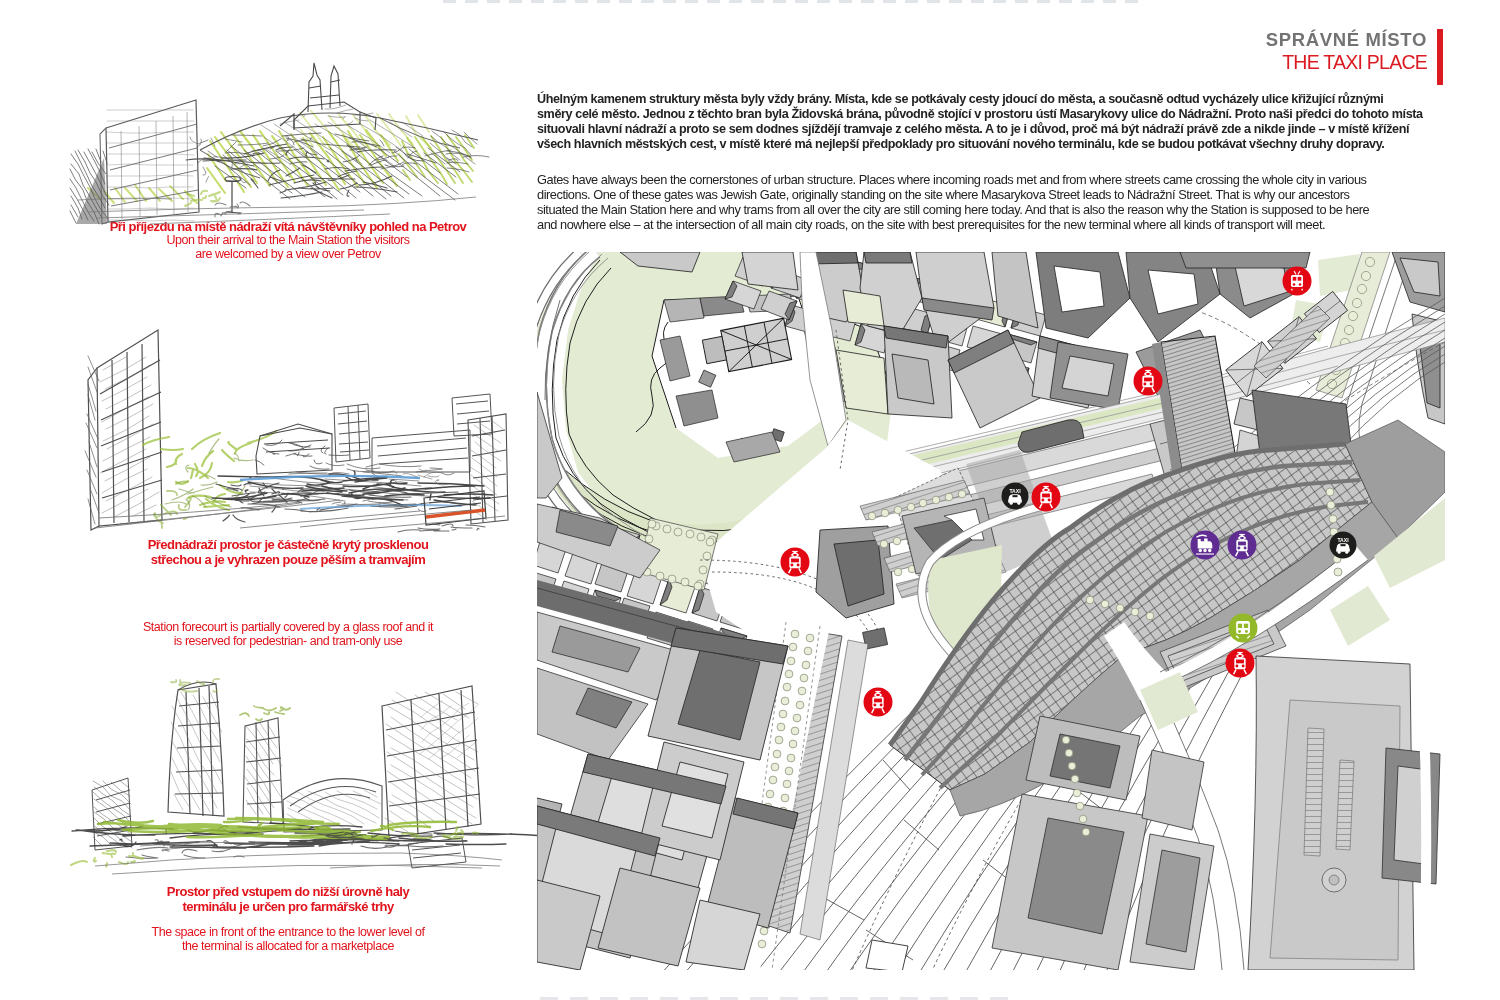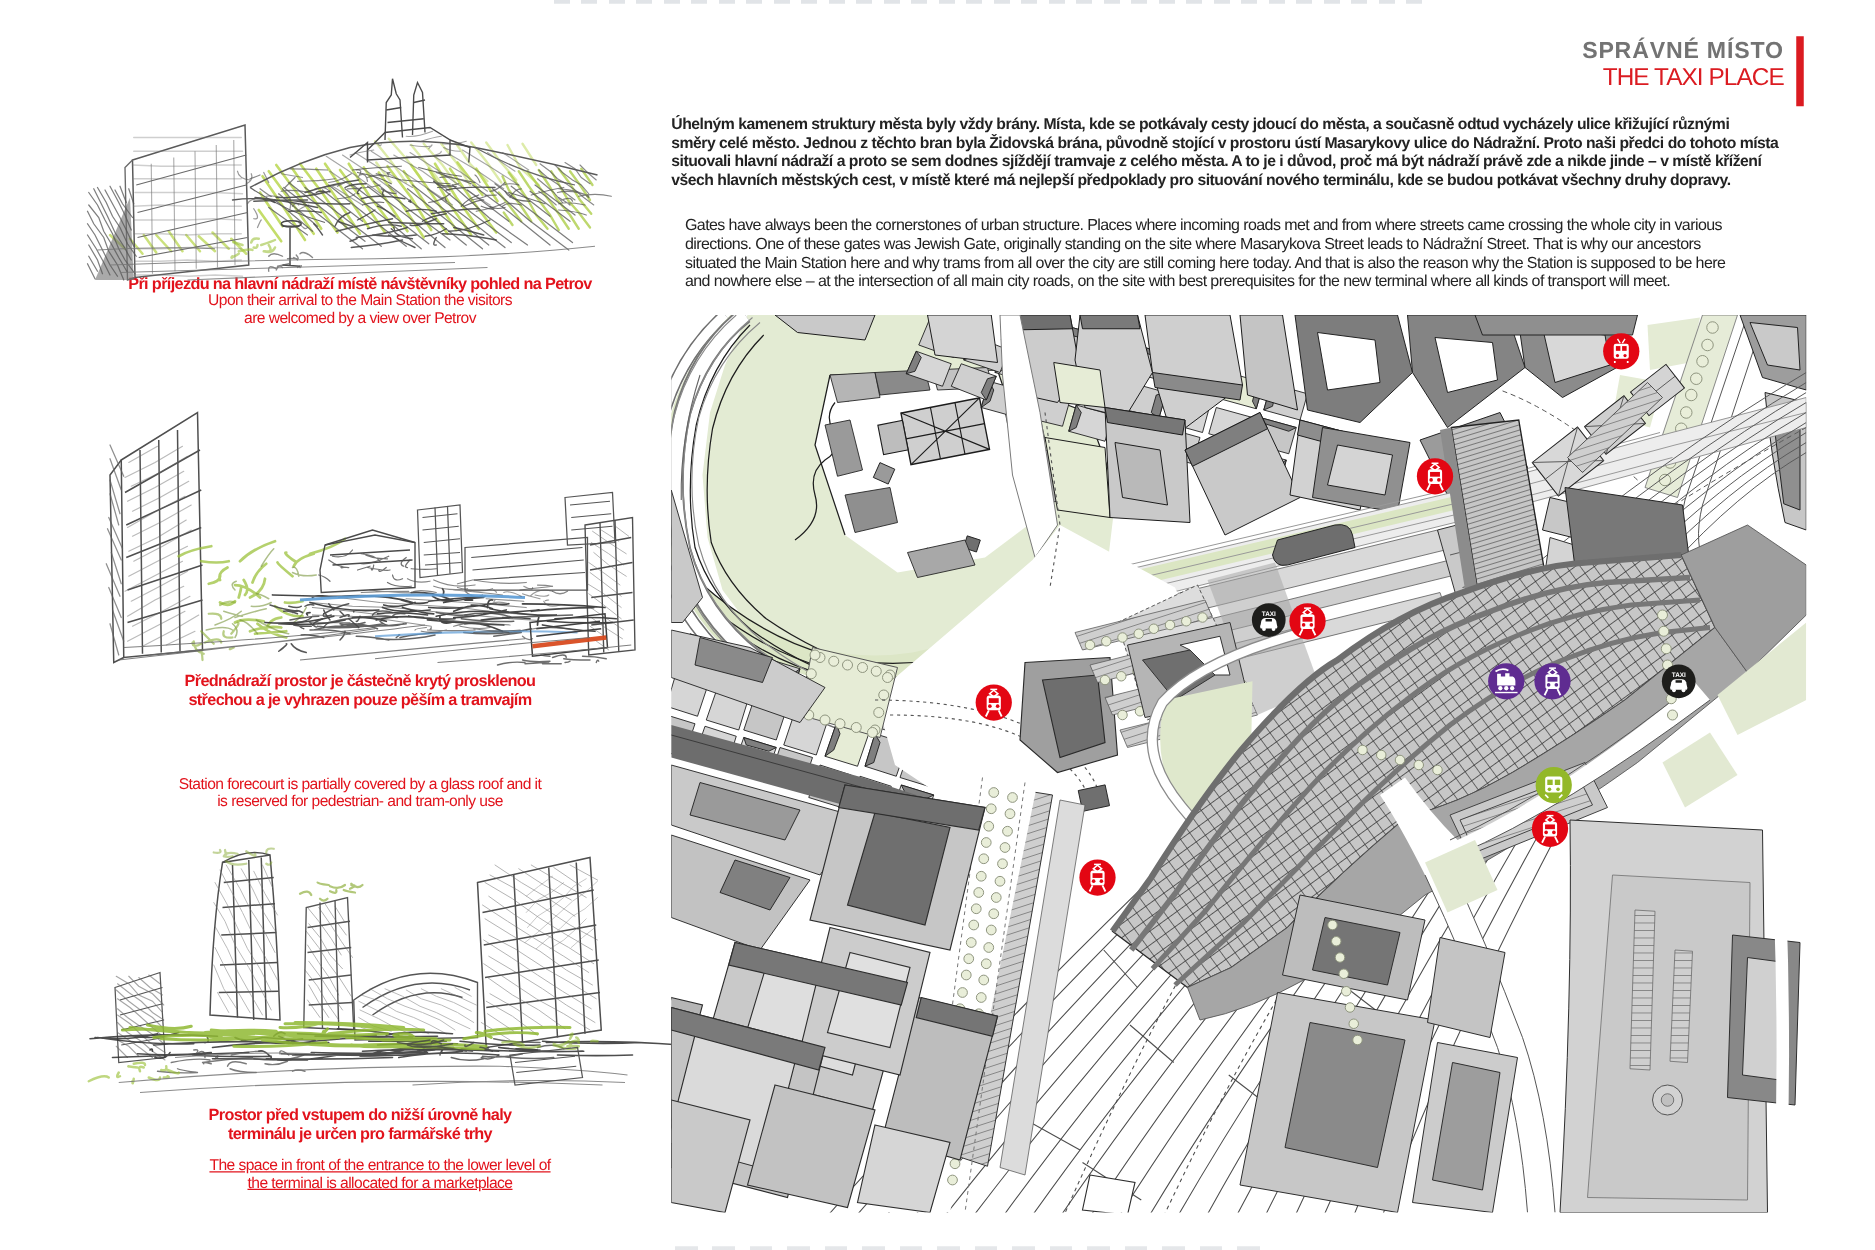--- a/index.html
+++ b/index.html
@@ -2,21 +2,21 @@
 <html><head>
 <meta charset="utf-8">
 <style>
   html,body{margin:0;padding:0;background:#fff;}
   body{width:1500px;height:1000px;position:relative;overflow:hidden;
        font-family:"Liberation Sans", sans-serif;}
   .abs{position:absolute;}
   .title1{font-weight:bold;font-size:18.5px;letter-spacing:0.65px;line-height:1;color:#737373;}
   .title2{font-size:19.5px;letter-spacing:-0.75px;line-height:1;color:#db1b21;}
   .cz{font-weight:bold;font-size:12.6px;line-height:15px;letter-spacing:-0.39px;color:#232323;}
-  .en{font-size:12.8px;line-height:15px;letter-spacing:-0.47px;color:#232323;margin-left:11px;}
+  .en{font-size:12.8px;line-height:15px;letter-spacing:-0.47px;color:#232323;}
   .cap-b{font-weight:bold;font-size:13px;line-height:15.2px;color:#e2131c;text-align:center;letter-spacing:-0.52px;}
   .cap-r{font-size:12.5px;line-height:14px;color:#e2131c;text-align:center;letter-spacing:-0.45px;}
 </style>
 </head>
 <body>
 
 <div class="abs" style="left:443px;top:0;width:700px;height:3px;background:
   repeating-linear-gradient(90deg,#cdd2d8 0 13px,#fff 13px 22px);opacity:.6;"></div>
 
 <div class="abs title1" style="right:73px;top:31px;">SPRÁVNÉ MÍSTO</div>
@@ -32,31 +32,31 @@
 všech hlavních městských cest, v místě které má nejlepší předpoklady pro situování nového terminálu, kde se budou potkávat všechny druhy dopravy.
 </div>
 
 <div class="abs en" style="left:537px;top:172px;width:900px;">
 Gates have always been the cornerstones of urban structure. Places where incoming roads met and from where streets came crossing the whole city in various<br>
 directions. One of these gates was Jewish Gate, originally standing on the site where Masarykova Street leads to Nádražní Street. That is why our ancestors<br>
 situated the Main Station here and why trams from all over the city are still coming here today. And that is also the reason why the Station is supposed to be here<br>
 and nowhere else – at the intersection of all main city roads, on the site with best prerequisites for the new terminal where all kinds of transport will meet.
 </div>
 
-<div class="abs cap-b" style="left:88px;top:219px;width:400px;">Při příjezdu na hlavní nádraží místě návštěvníky pohled na Petrov</div>
+<div class="abs cap-b" style="left:88px;top:219px;width:400px;">Při příjezdu na místě nádraží vítá návštěvníky pohled na Petrov</div>
 
 <div class="abs cap-r" style="left:88px;top:233px;width:400px;">Upon their arrival to the Main Station the visitors<br>are welcomed by a view over Petrov</div>
 
 <div class="abs cap-b" style="left:88px;top:537px;width:400px;">Přednádraží prostor je částečně krytý prosklenou<br>střechou a je vyhrazen pouze pěším a tramvajím</div>
 
 <div class="abs cap-r" style="left:88px;top:620px;width:400px;">Station forecourt is partially covered by a glass roof and it<br>is reserved for pedestrian- and tram-only use</div>
 
 <div class="abs cap-b" style="left:88px;top:884px;width:400px;">Prostor před vstupem do nižší úrovně haly<br>terminálu je určen pro farmářské trhy</div>
 
-<div class="abs cap-r" style="left:104px;top:925px;width:400px;text-decoration:underline;">The space in front of the entrance to the lower level of<br>the terminal is allocated for a marketplace</div>
+<div class="abs cap-r" style="left:88px;top:925px;width:400px;">The space in front of the entrance to the lower level of<br>the terminal is allocated for a marketplace</div>
 
 <div class="abs" style="left:540px;top:997px;width:480px;height:3px;background:
   repeating-linear-gradient(90deg,#c5cad0 0 18px,#fff 18px 30px);opacity:.45;"></div>
 
 <svg class="abs" style="left:0;top:0;" width="1500" height="1000" viewBox="0 0 1500 1000">
 
 <g>
 
 <g stroke="#b6d545" stroke-width="2.1" fill="none" opacity="0.8" stroke-linecap="round">
         <path d="M387 132"></path>

